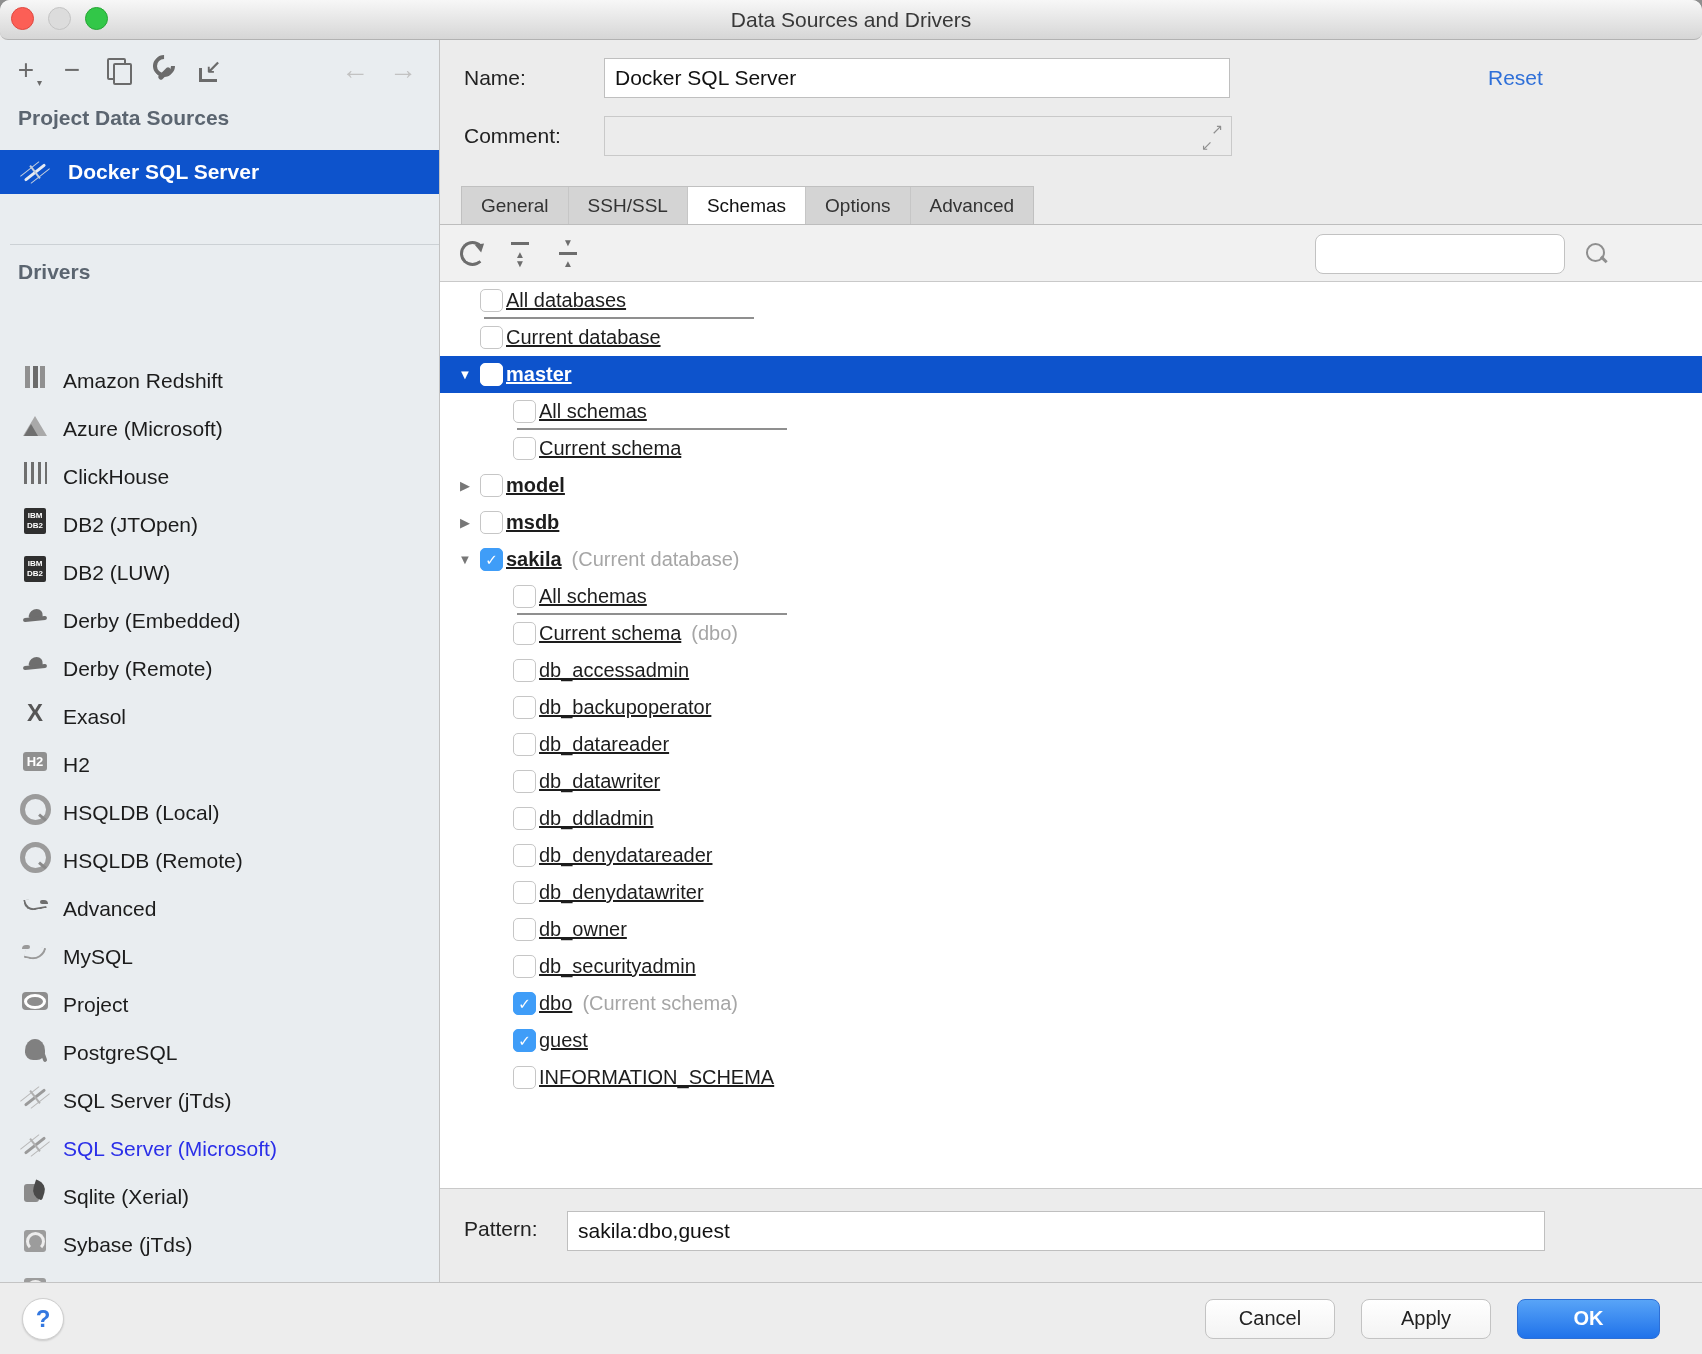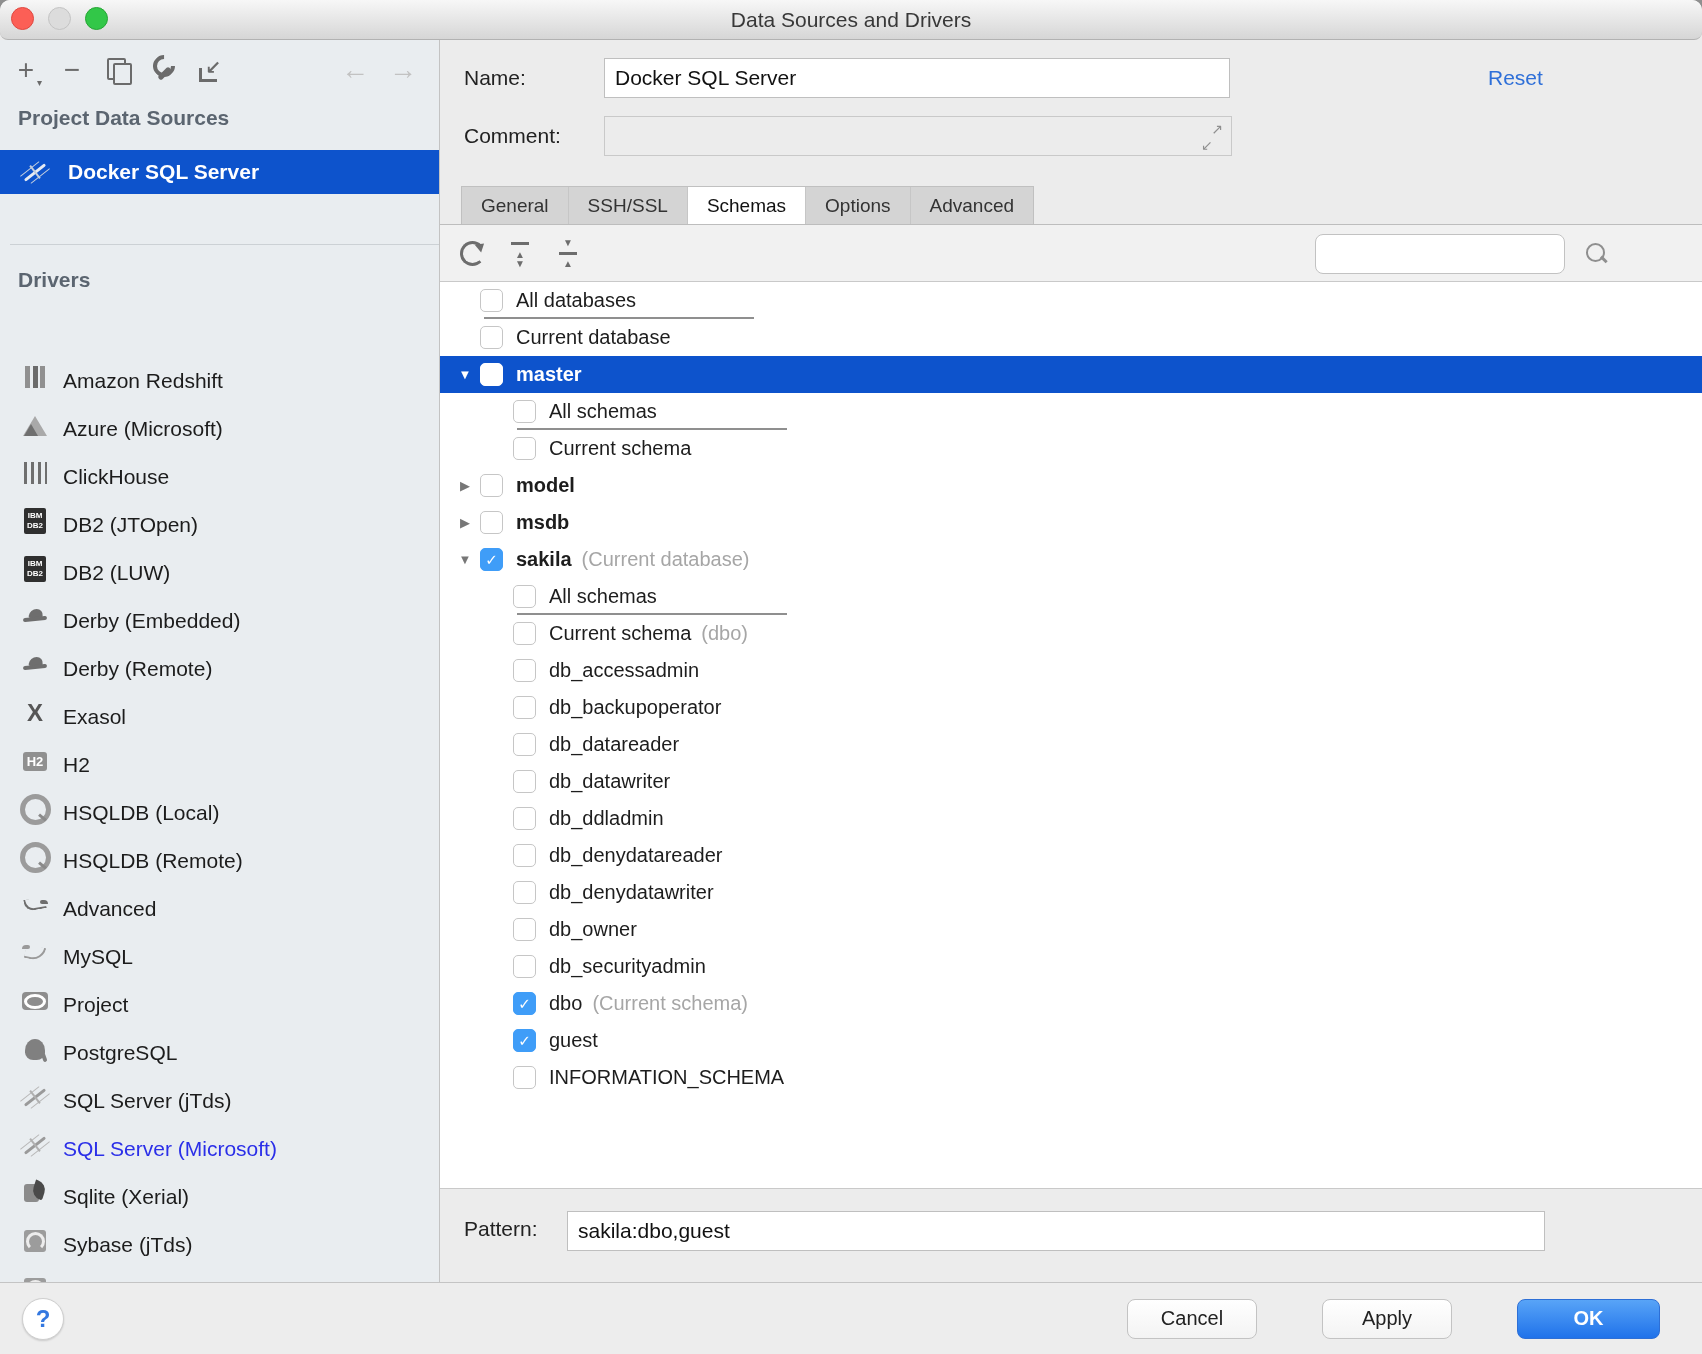--- a/index.html
+++ b/index.html
@@ -112,37 +112,37 @@
   .mag::before{content:"";position:absolute;left:5px;top:4px;width:15px;height:15px;border:2.5px solid #8f8f8f;border-radius:50%;}
   .mag::after{content:"";position:absolute;left:19px;top:19px;width:8px;height:2.5px;background:#8f8f8f;transform:rotate(45deg);}
 
   
   .tree{position:absolute;left:0;right:0;top:242px;height:906px;background:#fff;overflow:hidden;}
   .trow{height:37px;display:flex;align-items:center;position:relative;padding-left:10px;font-size:20px;color:#1d1d1d;}
   .trow .exp{width:30px;flex:none;text-align:center;font-size:13px;color:#777;}
   .trow .cb{width:23px;height:23px;flex:none;border-radius:5px;background:#fff;border:1.5px solid #c6c6c6;display:flex;align-items:center;justify-content:center;}
   .trow .cb.on{background:var(--checkbox-blue);border-color:var(--checkbox-blue);}
   .trow .cb.on::before{content:"✓";color:#fff;font-size:15px;font-weight:bold;}
-  .trow .lbl{margin-left:13px;}
+  .trow .lbl{margin-left:3px;text-decoration:underline;}
   .trow .lbl.b{font-weight:700;}
   .trow .note{margin-left:10px;color:#a6a6a6;}
   .trow .sep{position:absolute;bottom:0;height:2px;width:270px;background:#8f8f8f;}
   .trow.sel{background:var(--selection-blue);color:#fff;}
   .trow.sel .exp{color:#fff;}
   .trow.sel .cb{border-color:#fff;}
   .trow.sel .lbl{color:#ffffff;}
 
   
   .pattern{position:absolute;left:0;right:0;top:1148px;height:94px;background:#ececec;border-top:1px solid #c9c9c9;}
 
   
   .footer{position:absolute;left:0;right:0;bottom:0;height:72px;background:#ededed;border-top:1px solid #c4c4c4;display:flex;align-items:center;padding:0 42px 0 22px;}
   .help-btn{width:42px;height:42px;border-radius:50%;background:#fff;border:1px solid #cfcfcf;box-shadow:0 1px 2px rgba(0,0,0,.15);display:flex;align-items:center;justify-content:center;font-size:24px;font-weight:700;color:#3478e0;}
   .fbtns{margin-left:auto;display:flex;gap:26px;}
-  .btn{height:40px;min-width:130px;padding:0 22px;border-radius:8px;font-size:20px;display:flex;align-items:center;justify-content:center;background:linear-gradient(#fff,#f3f3f3);border:1px solid #c3c3c3;color:#222;cursor:default;margin-left:39px;}
+  .btn{height:40px;min-width:130px;padding:0 22px;border-radius:8px;font-size:20px;display:flex;align-items:center;justify-content:center;background:linear-gradient(#fff,#f3f3f3);border:1px solid #c3c3c3;color:#222;cursor:default;}
   .btn.primary{min-width:143px;background:linear-gradient(var(--ok-top),var(--ok-bottom));border:1px solid #2d6fd6;color:#fff;font-weight:600;}
 </style>
 </head>
 <body>
 
 <div class="window">
 
   <div class="titlebar">
     <div class="lights">
       <span class="light red"></span>
@@ -169,21 +169,21 @@
 
       <div class="sb-header" style="top:66px;">Project Data Sources</div>
 
       <div class="proj-row">
         <span class="dicon" data-glyph="sqlserver-icon"></span>
         <span>Docker SQL Server</span>
       </div>
 
       <div class="sb-divider"></div>
 
-      <div class="sb-header" style="top:228px;">Drivers</div>
+      <div class="sb-header" style="top:220px;">Drivers</div>
 
       <div class="driver-list">
           <div class="drow">
             <span class="dicon" data-glyph="redshift-icon"></span>
             <span class="dlabel">Amazon Redshift</span>
           </div>
           <div class="drow">
             <span class="dicon" data-glyph="azure-icon"></span>
             <span class="dlabel">Azure (Microsoft)</span>
           </div>

